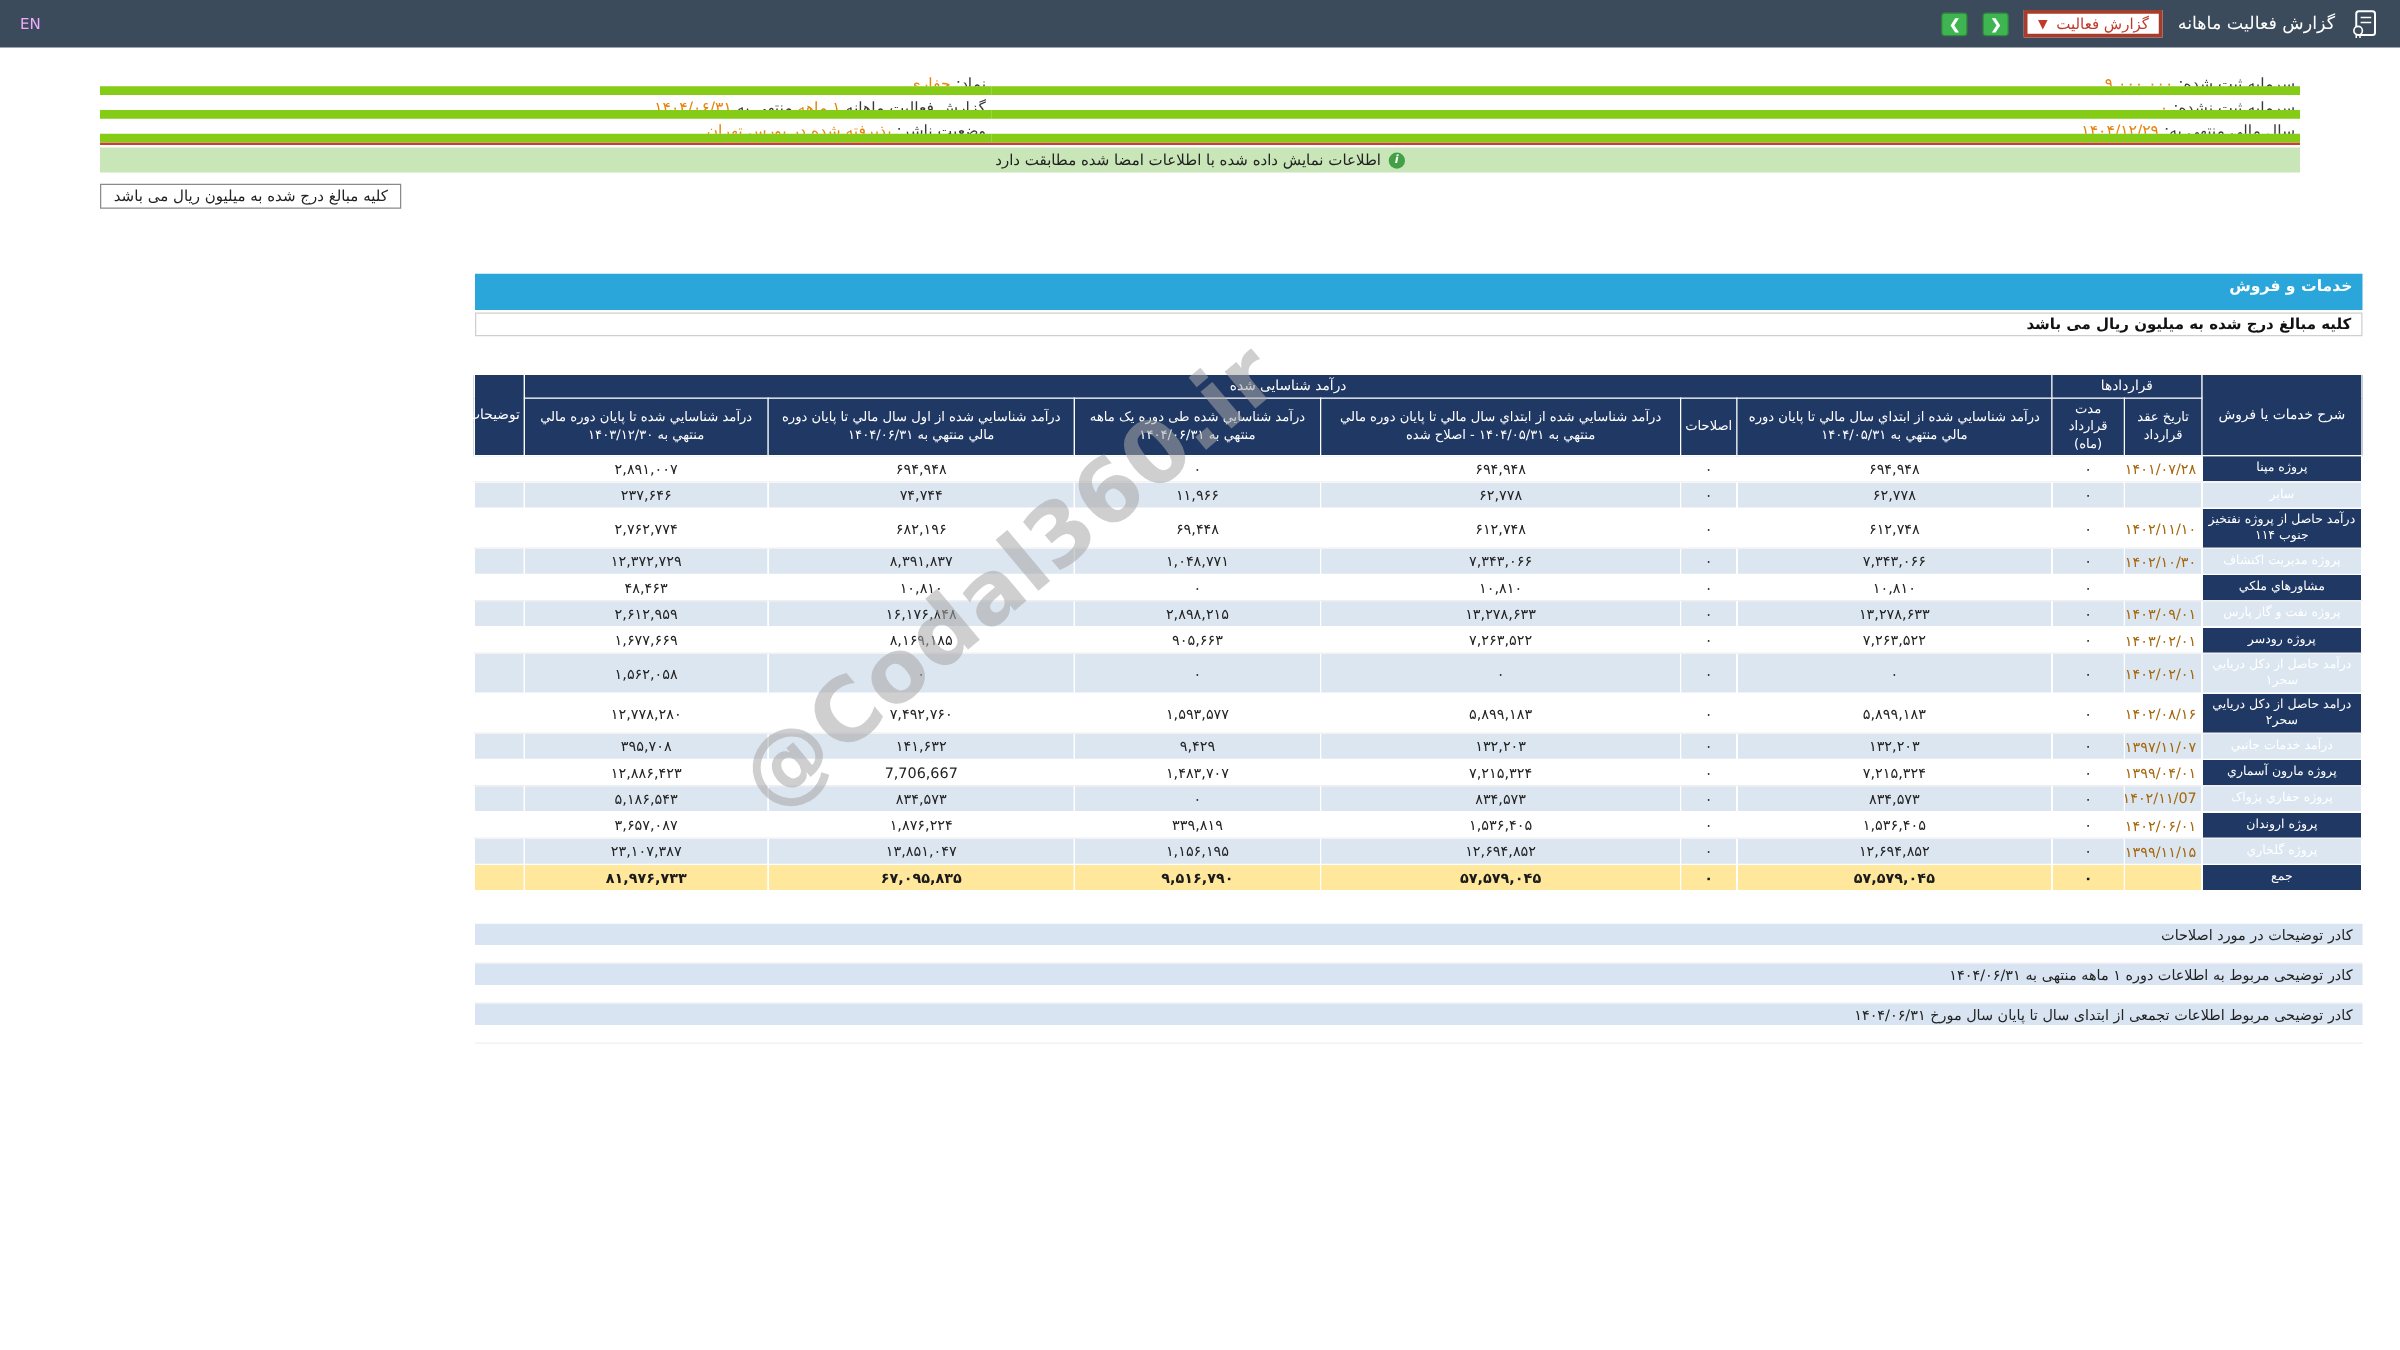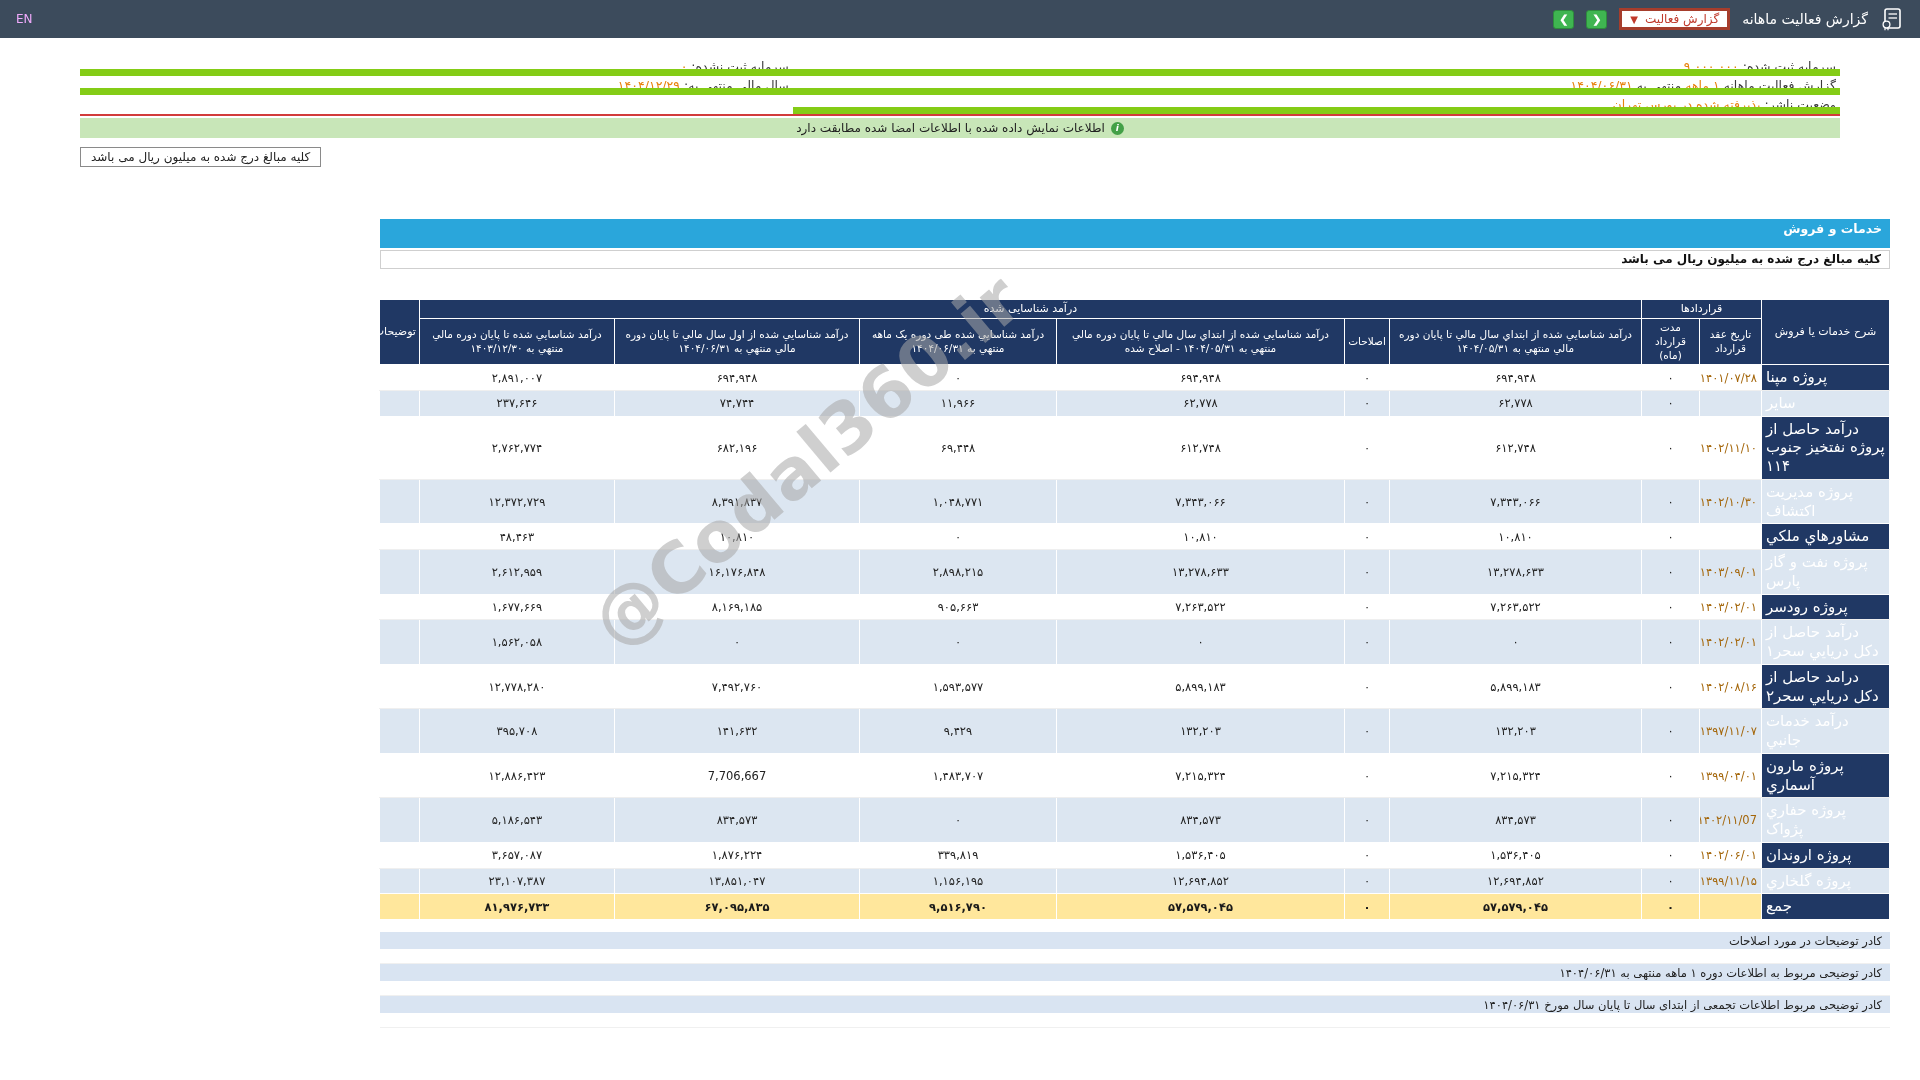--- a/index.html
+++ b/index.html
@@ -68,26 +68,26 @@
     padding:2px 3px;border:1px solid #fff;text-align:center;vertical-align:middle;
   }
   tr.group-row th{height:16px;font-size:11px}
   tr.sub-row th{height:38px}
   td{
     padding:3px 4px;border:1px solid #fff;text-align:center;color:#222;height:20px;
     line-height:14px;background:#fff;overflow:hidden;
   }
   tr.light td{border-bottom:1px solid #efefef}
   tr.alt td{background:#dce6f1}
-  td.desc{background:#203864;color:#fff;text-align:left;font-size:15px;line-height:1.25}
+  td.desc{background:#203864;color:#fff;text-align:center;font-size:10px;line-height:1.25}
   td.date{color:#a4660a}
   tr.total td{background:#ffe79c;font-weight:bold;color:#1a1a1a}
   tr.total td.desc{background:#203864;color:#fff;font-weight:normal}
   
-  .notes{margin-top:12px}
+  .notes{margin-top:26px}
   .note-head{background:#d9e4f2;font-size:11.5px;color:#222;padding:2px 8px;height:17px;line-height:14px}
   .note-body{background:#fff;height:15px;border-bottom:1px solid #f0f0f0}
   
   .watermark{
     position:absolute;left:540px;top:420px;z-index:9;pointer-events:none;direction:ltr;
     font-size:70px;color:#a8a8a8;opacity:.55;transform:rotate(-40deg);transform-origin:center;
     white-space:nowrap;font-weight:bold;letter-spacing:1px;
   }
 </style>
 </head>
@@ -116,20 +116,24 @@
     </button>
   <span class="spacer"></span>
   <span class="lang">EN</span>
 </header>
 
 <section class="info">
   <div class="info-grid">
     <div class="info-cell">
       <span class="lbl">سرمایه ثبت شده:</span>
       <span class="val">۹,۰۰۰,۰۰۰</span>
+    </div>
+    <div class="info-cell">
+      <span class="lbl">نماد:</span>
+      <span class="val">حفاري</span>
     </div>
     <div class="info-cell">
       <span class="lbl">سرمایه ثبت نشده:</span>
       <span class="val">۰</span>
     </div>
     <div class="info-cell">
       <span class="lbl">گزارش فعالیت ماهانه</span>
       <span class="val">۱ ماهه</span>
       <span class="lbl">منتهی به</span>
       <span class="val">۱۴۰۴/۰۶/۳۱</span>

